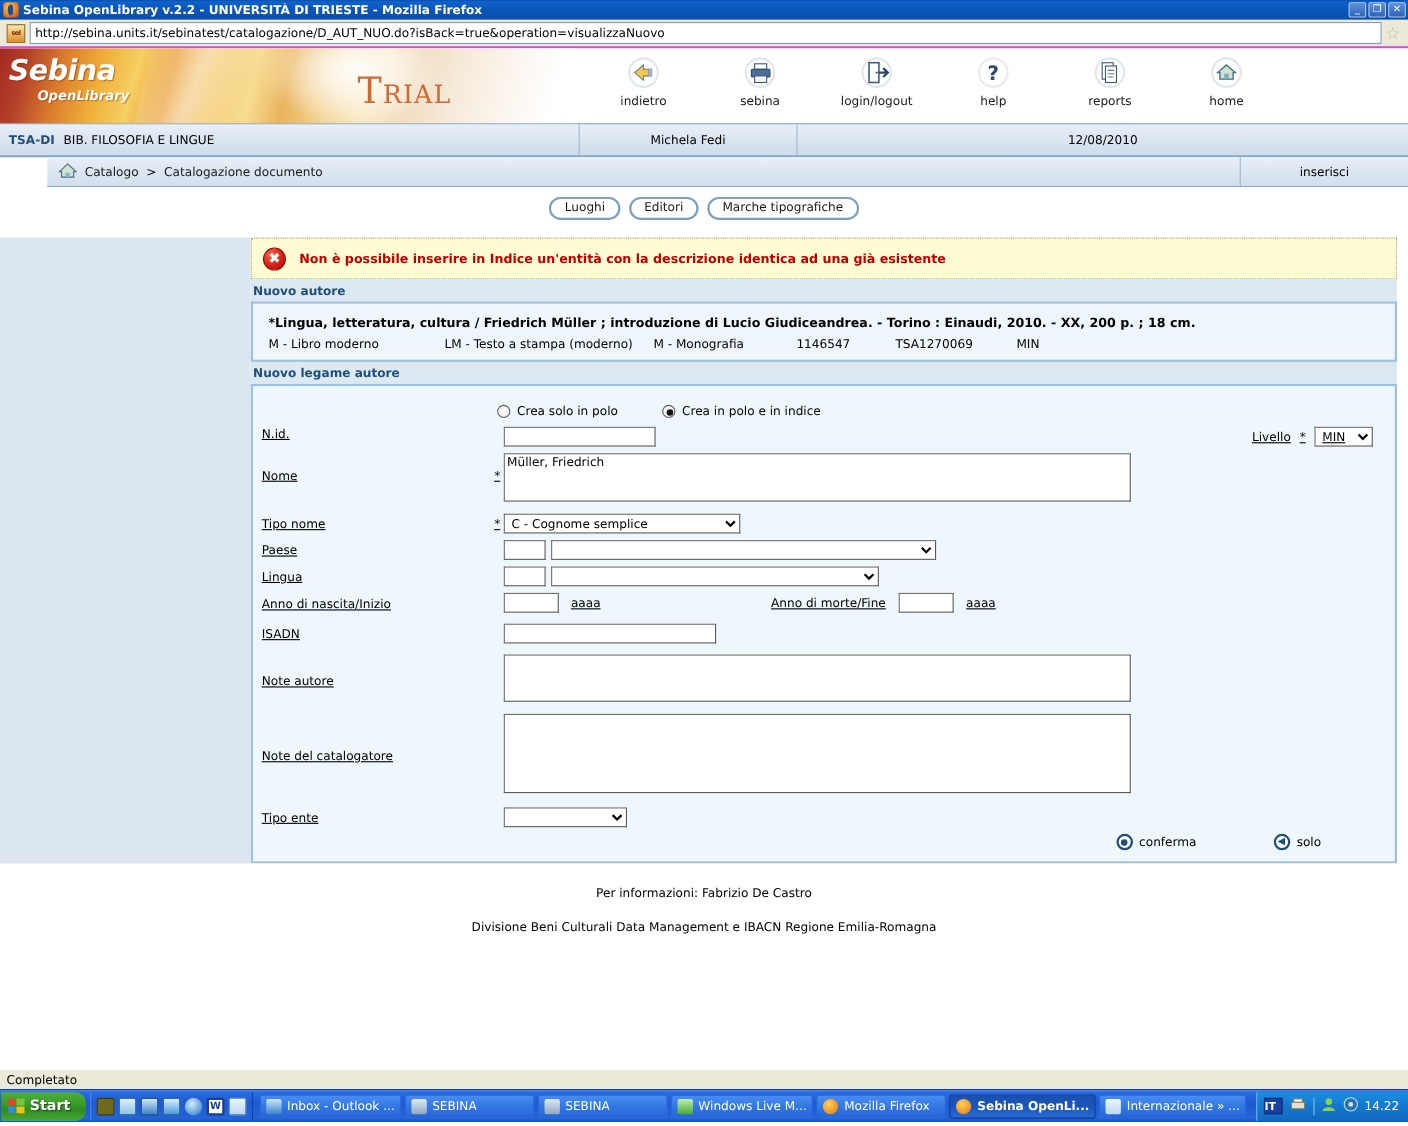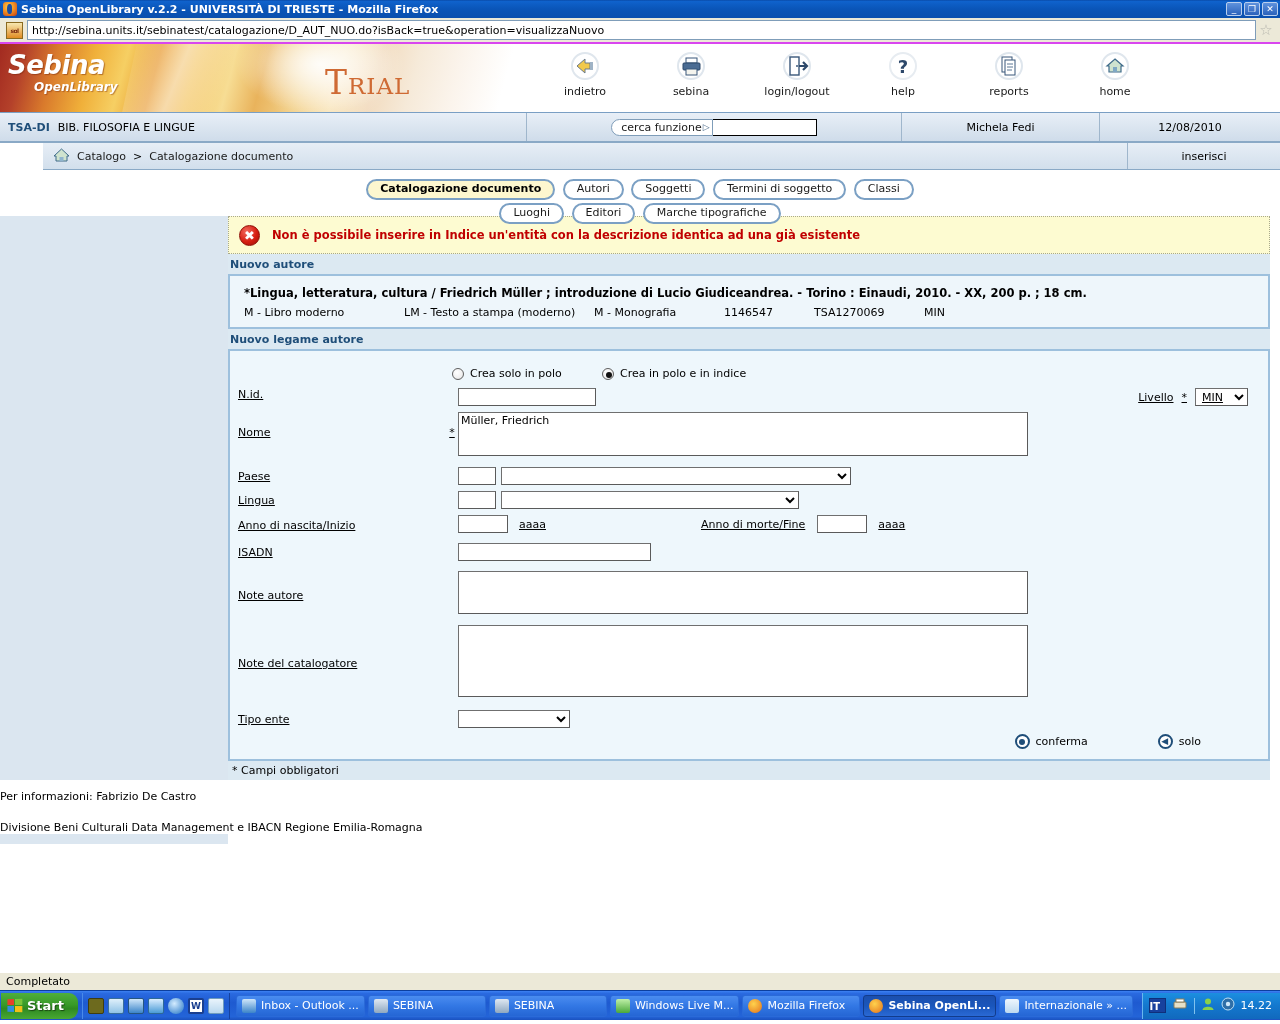--- a/index.html
+++ b/index.html
@@ -349,23 +349,24 @@
     background: #dce9f2;
     width: 1042px;
     font-size: 11px;
     padding: 3px 0 3px 4px;
     color: #000;
   }
 
   .footer {
     width: 1280px;
     position: absolute; left: -228px;
+    text-align: center;
     font-size: 11px;
     color: #000;
-    padding-top: 10px;
+    padding-top: 20px;
     background: #ffffff;
   }
   .footer .line2 { padding-top: 18px; }
 
   
   #statusbar {
     height: 18px;
     background: #ece9d8;
     border-top: 1px solid #ffffff;
     display:flex; align-items:center;
@@ -531,27 +532,20 @@
       <div class="lbl">home</div>
     </div>
 
   </div>
 </div>
 
 <div id="infobar">
   <div class="cell lib">
     <b>TSA-DI</b>
     <span>BIB. FILOSOFIA E LINGUE</span>
-  </div>
-  <div class="cell srch">
-    <div class="pill-search">
-      <span>cerca funzione</span>
-      <span class="arrow">▷</span>
-    </div>
-    <input type="text" value="" style="">
   </div>
   <div class="cell user">Michela Fedi</div>
   <div class="cell date">12/08/2010</div>
 </div>
 
 <div id="crumbbar">
   <div class="crumbs">
     <span>
       <svg width="17" height="16" viewBox="0 0 17 16">
         <path d="M8.5 2 L16 9 L14 9 L14 14 L3 14 L3 9 L1 9 Z" fill="#cfe3cf" stroke="#3f6b8a" stroke-width="1"></path>
@@ -561,27 +555,20 @@
     <a href="#">Catalogo</a>
     <span>&gt;</span>
     <a href="#">Catalogazione documento</a>
   </div>
   <div class="ins">inserisci</div>
 </div>
 
 <div id="main">
 
   <div id="tabrows">
-    <div class="row">
-      <span class="tabbtn active">Catalogazione documento</span>
-      <span class="tabbtn">Autori</span>
-      <span class="tabbtn">Soggetti</span>
-      <span class="tabbtn">Termini di soggetto</span>
-      <span class="tabbtn">Classi</span>
-    </div>
     <div class="row">
       <span class="tabbtn">Luoghi</span>
       <span class="tabbtn">Editori</span>
       <span class="tabbtn">Marche tipografiche</span>
     </div>
   </div>
 
   <div id="leftpanel"></div>
   <div id="content"></div>
 
@@ -643,20 +630,29 @@
         </tr>
 
         <tr>
           <td class="lbl" style="padding-top:14px">Nome</td>
           <td class="star" style="padding-top:14px">*</td>
           <td style="padding-bottom:8px">
             <textarea class="txt" style="width: 570px; height: 44px;">Müller, Friedrich</textarea>
           </td>
         </tr>
 
+        <tr>
+          <td class="lbl" style="padding-top:3px">Tipo nome</td>
+          <td class="star" style="padding-top:3px">*</td>
+          <td style="padding-bottom:6px">
+            <select class="sel" style="width:215px">
+              <option>C - Cognome semplice</option>
+            </select>
+          </td>
+        </tr>
 
         <tr>
           <td class="lbl" style="padding-top:3px">Paese</td>
           <td class="star"></td>
           <td style="padding-bottom:6px">
             <div style="display:flex;gap:5px;align-items:center">
               <input class="txt" style="width: 38px; height: 18px;" type="text" value="">
               <select class="sel" style="width:350px">
                 <option></option>
               </select>
@@ -737,21 +733,20 @@
         </div>
         <div class="actbtn">
           <span class="circ">
               <span class="chev">◀</span>
             </span>
           <span>solo</span>
         </div>
       </div>
     </div>
 
-    <div class="mandatory">* Campi obbligatori</div>
 
     <div class="footer">
       <div>
         <span>Per informazioni:</span>
         <span>Fabrizio De Castro</span>
       </div>
       <div class="line2">Divisione Beni Culturali Data Management  e  IBACN Regione Emilia-Romagna</div>
     </div>
 
   </div>

